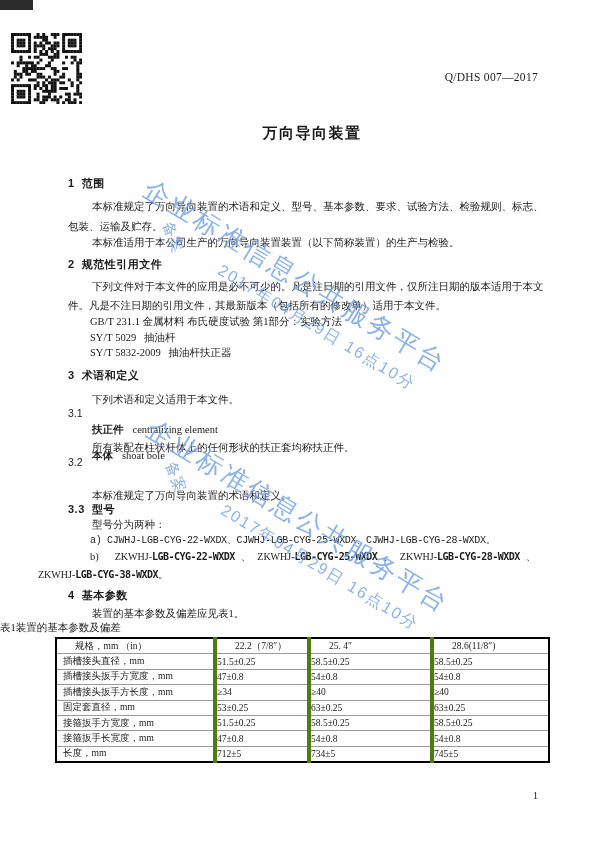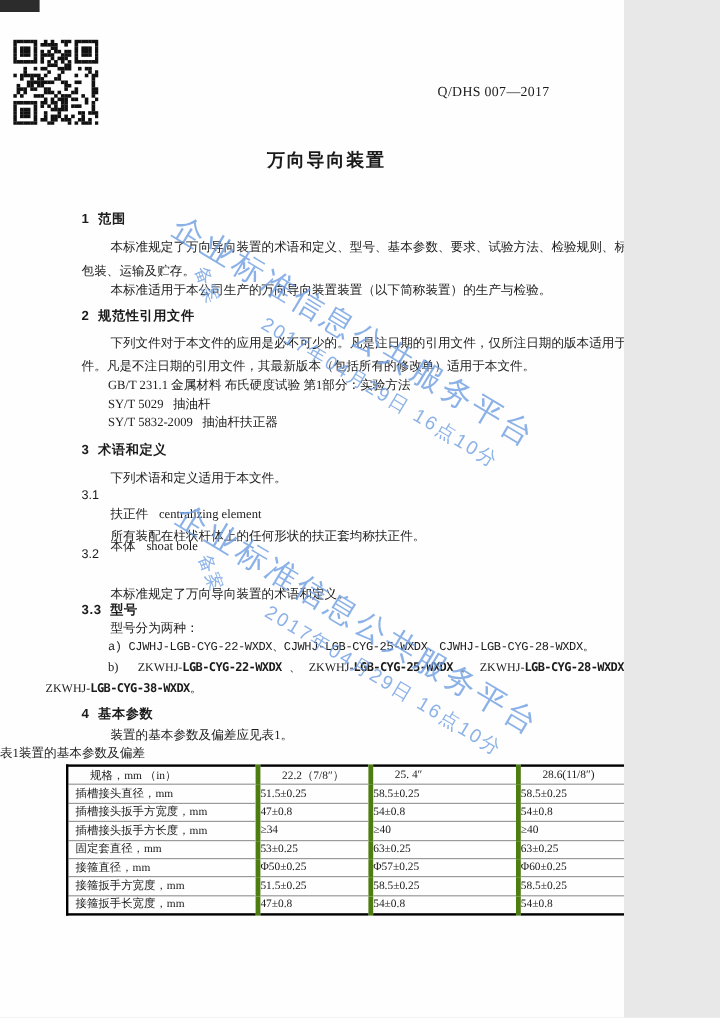--- a/index.html
+++ b/index.html
@@ -1,30 +1,30 @@
 <!DOCTYPE html>
 <html><head>
 <meta charset="utf-8">
 <style>
   html,body{margin:0;padding:0;background:#e8e8e8;}
-  .page{position:relative;width:520px;height:848px;background:#fefefe;overflow:hidden;
+  .page{position:relative;width:600px;height:848px;background:#fefefe;overflow:hidden;
         font-family:"Liberation Serif","DejaVu Serif",serif;color:#1b1b1b;}
   .artifact{position:absolute;left:0;top:0;width:33px;height:10px;background:#2c2c2c;}
   .qr{position:absolute;left:11px;top:33px;width:71px;height:71px;}
   .docnum{position:absolute;top:71px;right:62px;font-size:11.5px;letter-spacing:.3px;white-space:pre;}
   .title{position:absolute;top:124px;left:0;width:100%;text-align:center;
          font-family:"Liberation Sans","DejaVu Sans",sans-serif;font-weight:bold;
          font-size:15px;letter-spacing:1.5px;margin-left:12px;}
   .content{position:absolute;left:68px;top:0;width:490px;}
   .ln{position:absolute;white-space:pre;font-size:10.5px;line-height:13px;}
   .hd{font-family:"Liberation Sans","DejaVu Sans",sans-serif;font-weight:bold;font-size:11px;letter-spacing:.5px;}
   .ind{left:24px;}
   .ind2{left:22px;}
   .num{font-family:"Liberation Sans","DejaVu Sans",sans-serif;font-size:10.5px;}
-  .term-cn{font-family:"Liberation Sans","DejaVu Sans",sans-serif;font-weight:normal;}
+  .term-cn{font-family:"Liberation Sans","DejaVu Sans",sans-serif;font-weight:bold;}
   .term-en{margin-left:9px;}
   .mono{font-family:"Liberation Mono","DejaVu Sans Mono",monospace;font-size:10px;letter-spacing:-.3px;}
   .model-pre{font-family:"Liberation Serif","DejaVu Serif",serif;font-size:10px;}
   .model-code{font-family:"DejaVu Sans Mono","Liberation Mono",monospace;font-weight:bold;font-size:10px;letter-spacing:-.5px;}
   .bsep{margin:0 6px;}
   .blabel{margin-right:16px;}
   .caption{position:absolute;left:0;top:621px;width:542px;font-size:10.5px;white-space:pre;}
   table.params{position:absolute;left:55px;top:637px;width:493px;border-collapse:collapse;
         border:2px solid #000;table-layout:fixed;}
   table.params td{border-top:1px solid #9a9a9a;border-left:4px solid #4d7c0f;
@@ -430,35 +430,35 @@
           <td>≥40</td>
           <td>≥40</td>
         </tr>
     <tr>
           <td class="lbl">固定套直径，mm</td>
           <td>53±0.25</td>
           <td>63±0.25</td>
           <td>63±0.25</td>
         </tr>
     <tr>
-          <td class="lbl">接箍直径，mm</td>
-          <td>Φ50±0.25</td>
-          <td>Φ57±0.25</td>
-          <td>Φ60±0.25</td>
-        </tr>
-    <tr>
           <td class="lbl">接箍扳手方宽度，mm</td>
           <td>51.5±0.25</td>
           <td>58.5±0.25</td>
           <td>58.5±0.25</td>
         </tr>
     <tr>
           <td class="lbl">接箍扳手长宽度，mm</td>
           <td>47±0.8</td>
           <td>54±0.8</td>
           <td>54±0.8</td>
         </tr>
+    <tr>
+          <td class="lbl">长度，mm</td>
+          <td>712±5</td>
+          <td>734±5</td>
+          <td>745±5</td>
+        </tr>
   </tbody>
     </table>
 
   <div class="pgnum">1</div>
 
 </div>
 
 </body></html>

